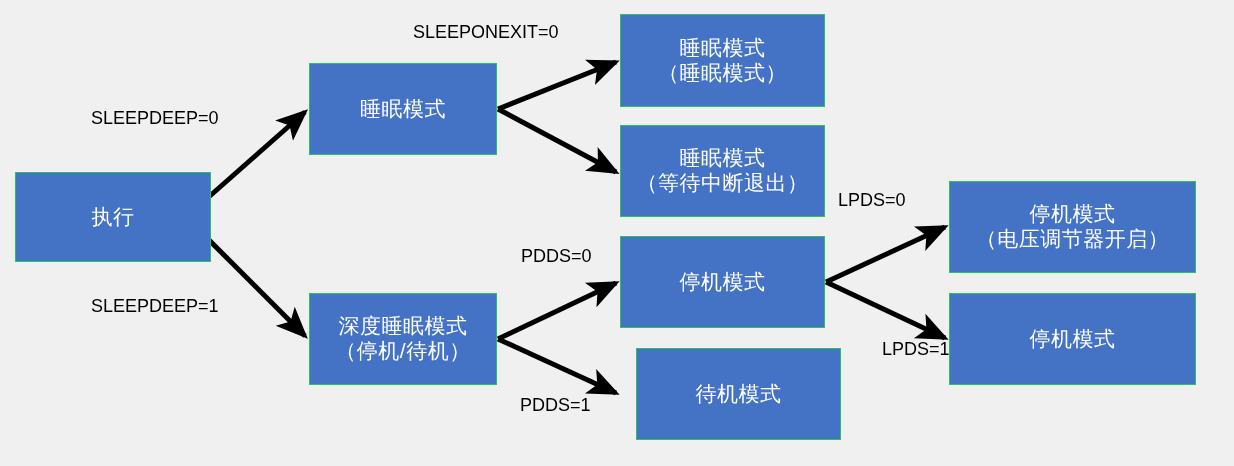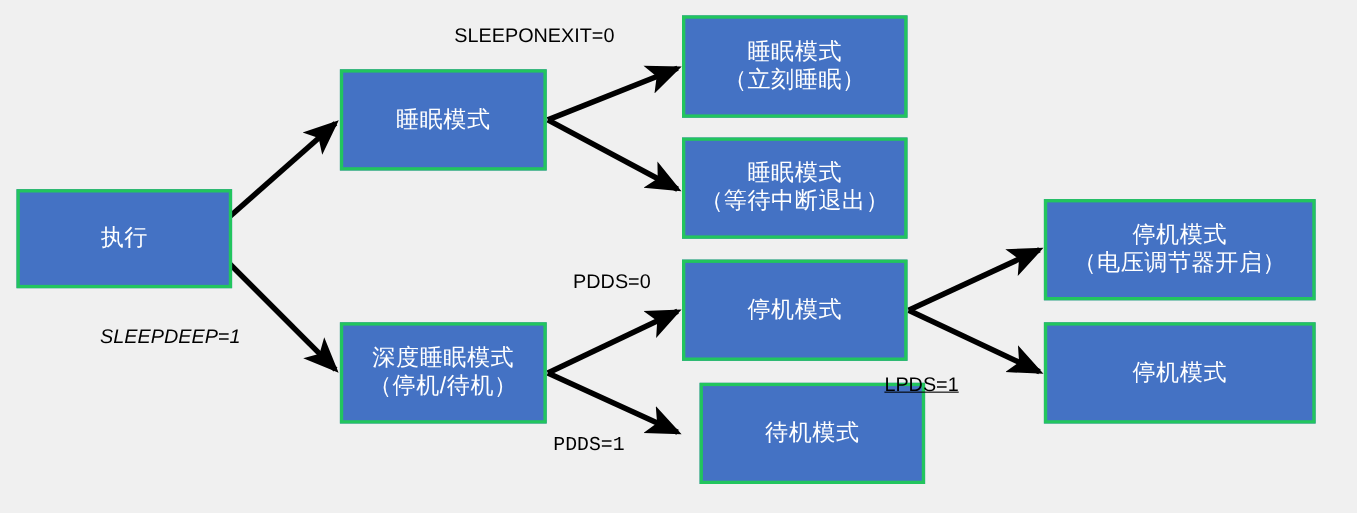--- a/index.html
+++ b/index.html
@@ -12,21 +12,21 @@
     width: 1234px;
     height: 466px;
     background: #f0f0f0;
     font-family: "Liberation Sans", sans-serif;
     overflow: hidden;
   }
   .node {
     position: absolute;
     box-sizing: border-box;
     background: #4472c4;
-    border: 3px solid #22c55e;
+    border: 1px solid #22c55e;
     color: #ffffff;
     display: flex;
     flex-direction: column;
     align-items: center;
     justify-content: center;
     line-height: 1.18;
     font-size: 21px;
     text-align: center;
     letter-spacing: 0.5px;
   }
@@ -81,21 +81,21 @@
     <span>睡眠模式</span>
   </div>
 
   <div class="node" style="left:309px;top:293px;width:188px;height:92px;">
     <span>深度睡眠模式</span>
     <span class="line2">（停机/待机）</span>
   </div>
 
   <div class="node" style="left:620px;top:14px;width:205px;height:93px;">
     <span>睡眠模式</span>
-    <span class="line2">（立刻睡眠）</span>
+    <span class="line2">（睡眠模式）</span>
   </div>
 
   <div class="node" style="left:620px;top:125px;width:205px;height:92px;">
     <span>睡眠模式</span>
     <span class="line2">（等待中断退出）</span>
   </div>
 
   <div class="node" style="left:620px;top:236px;width:205px;height:92px;">
     <span>停机模式</span>
   </div>
@@ -106,19 +106,21 @@
 
   <div class="node" style="left:949px;top:181px;width:247px;height:92px;">
     <span>停机模式</span>
     <span class="line2">（电压调节器开启）</span>
   </div>
 
   <div class="node" style="left:949px;top:293px;width:247px;height:92px;">
     <span>停机模式</span>
   </div>
 
-  <div class="edge-label" style="left:91px;top:296px;font-style:italic;">SLEEPDEEP=1</div>
+  <div class="edge-label" style="left:91px;top:108px;">SLEEPDEEP=0</div>
+  <div class="edge-label" style="left:91px;top:296px;">SLEEPDEEP=1</div>
   <div class="edge-label" style="left:413px;top:22px;">SLEEPONEXIT=0</div>
   <div class="edge-label" style="left:521px;top:246px;">PDDS=0</div>
-  <div class="edge-label" style="left:503px;top:395px;font-family:Liberation Mono, monospace;">PDDS=1</div>
-  <div class="edge-label" style="left:804px;top:339px;text-decoration:underline;">LPDS=1</div>
+  <div class="edge-label" style="left:520px;top:395px;">PDDS=1</div>
+  <div class="edge-label" style="left:838px;top:190px;">LPDS=0</div>
+  <div class="edge-label" style="left:882px;top:339px;">LPDS=1</div>
 
 </div>
 
 </body></html>

